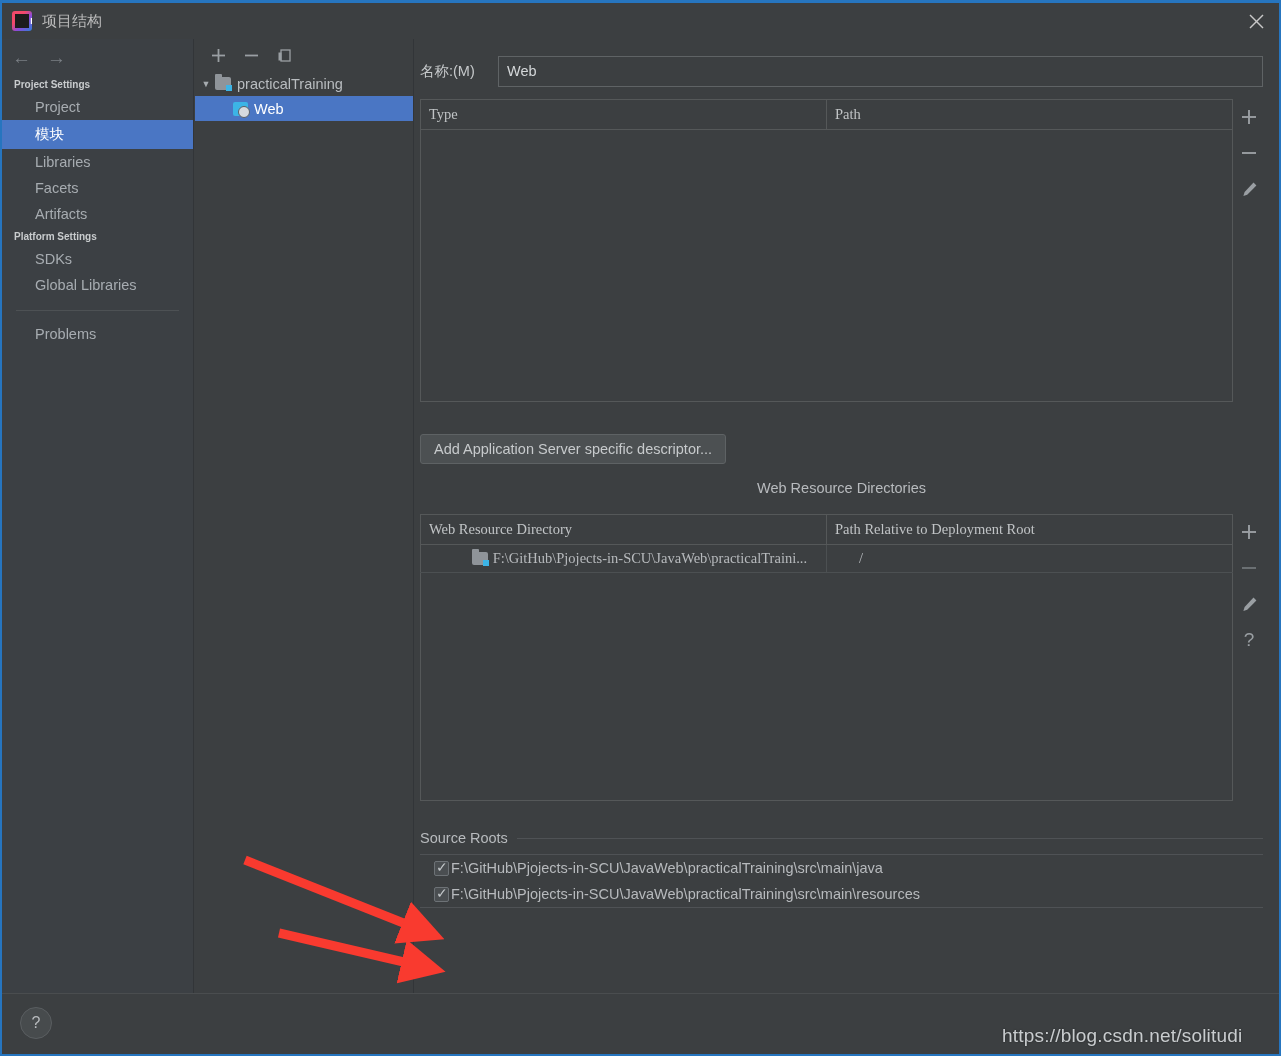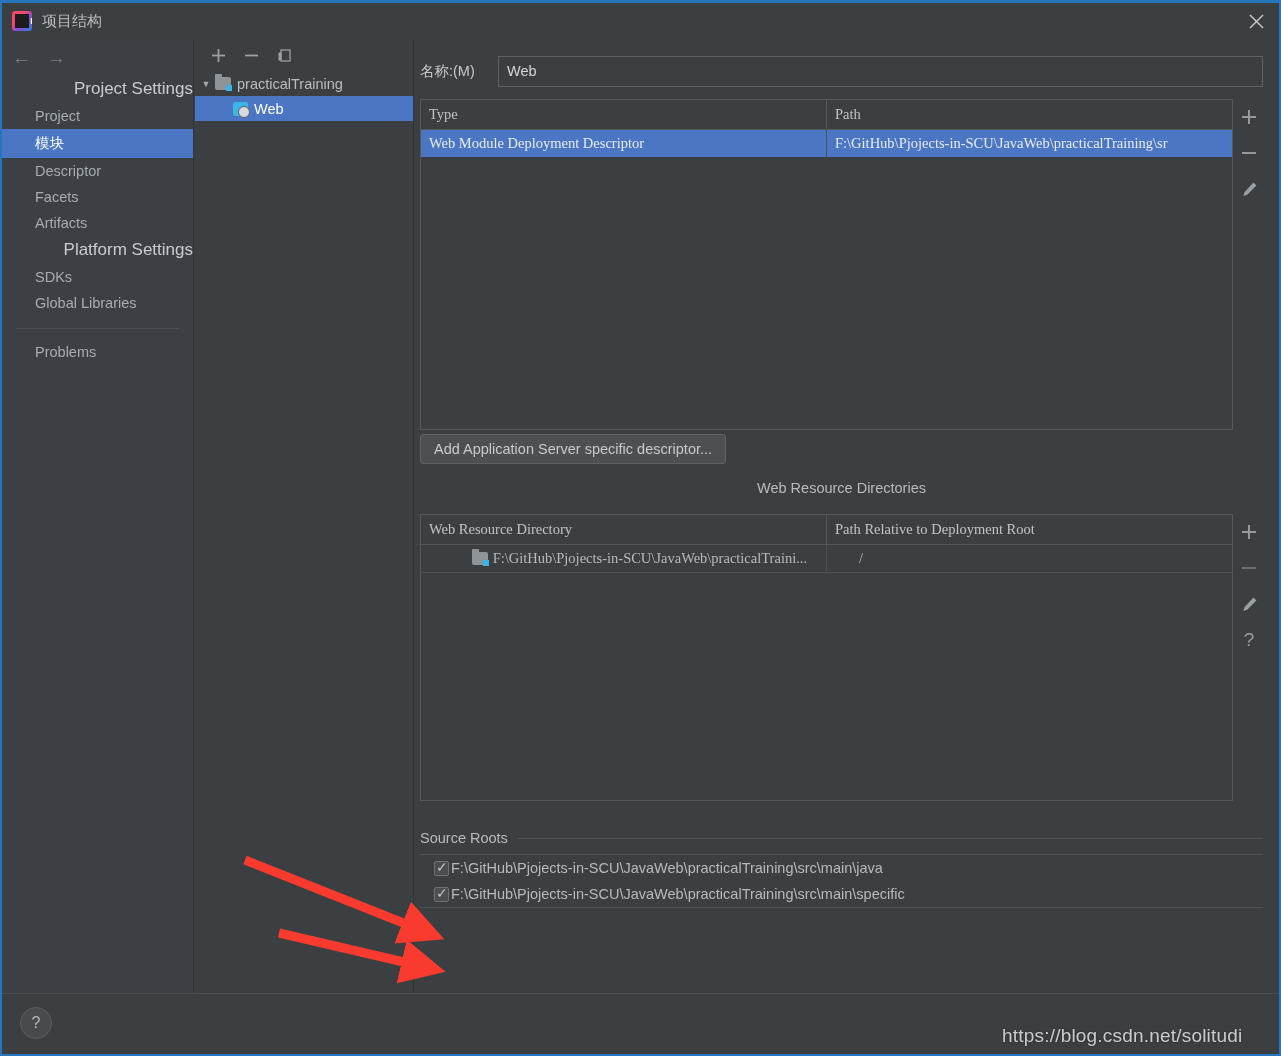--- a/index.html
+++ b/index.html
@@ -51,23 +51,22 @@
   .sidebar {
     position: absolute; left: 0; top: 36px; width: 192px; bottom: 61px;
     background: #3c4044;
     border-right: 1px solid #323538;
   }
   .nav-arrows {
     height: 36px; display: flex; align-items: center; padding-left: 10px; gap: 16px;
   }
   .nav-arrow { color: #7a7f85; font-size: 19px; line-height: 1; }
   .side-group {
-    color: #c9ccce; font-size: 17px; font-weight: normal;
+    color: #c9ccce; font-size: 10px; font-weight: bold;
     padding: 4px 0 4px 12px;
-    text-align: right;
   }
   .side-item {
     color: #a7acb1; font-size: 14.5px;
     padding: 5px 0 5px 33px;
     white-space: nowrap;
   }
   .side-item.selected {
     background: #4a76c4; color: #ffffff;
   }
   .side-sep {
@@ -255,21 +254,21 @@
 
   <div class="sidebar">
     <div class="nav-arrows">
       <span class="nav-arrow">←</span>
       <span class="nav-arrow">→</span>
     </div>
 
     <div class="side-group">Project Settings</div>
     <div class="side-item">Project</div>
     <div class="side-item selected">模块</div>
-    <div class="side-item">Descriptor</div>
+    <div class="side-item">Libraries</div>
     <div class="side-item">Facets</div>
     <div class="side-item">Artifacts</div>
 
     <div class="side-group">Platform Settings</div>
     <div class="side-item">SDKs</div>
     <div class="side-item">Global Libraries</div>
 
     <div class="side-sep"></div>
     <div class="side-item">Problems</div>
   </div>
@@ -322,24 +321,20 @@
             <col style="width:50%">
             <col style="width:50%">
           </colgroup>
         <thead>
           <tr>
             <th>Type</th>
             <th>Path</th>
           </tr>
         </thead>
         <tbody>
-          <tr class="row-selected">
-            <td>Web Module Deployment Descriptor</td>
-            <td>F:\GitHub\Pjojects-in-SCU\JavaWeb\practicalTraining\sr</td>
-          </tr>
           <tr>
               <td class="table-filler" colspan="2" style="height:272px;border:none;"></td>
             </tr>
         </tbody>
       </table>
 
       <div class="side-tools">
         <span class="side-tool">
           <svg width="16" height="16" viewBox="0 0 16 16">
               <line x1="8" y1="1" x2="8" y2="15" stroke="#9a9fa3" stroke-width="1.9"></line>
@@ -420,21 +415,21 @@
       <span class="rule"></span>
     </div>
 
     <div class="srcroots">
       <div class="src-row">
         <span class="chk"></span>
         <span>F:\GitHub\Pjojects-in-SCU\JavaWeb\practicalTraining\src\main\java</span>
       </div>
       <div class="src-row">
         <span class="chk"></span>
-        <span>F:\GitHub\Pjojects-in-SCU\JavaWeb\practicalTraining\src\main\specific</span>
+        <span>F:\GitHub\Pjojects-in-SCU\JavaWeb\practicalTraining\src\main\resources</span>
       </div>
     </div>
   </div>
 
   <div class="bottombar">
     <div class="help-btn">?</div>
   </div>
 
   <svg class="arrows" viewBox="0 0 1281 1056">
     <defs>

